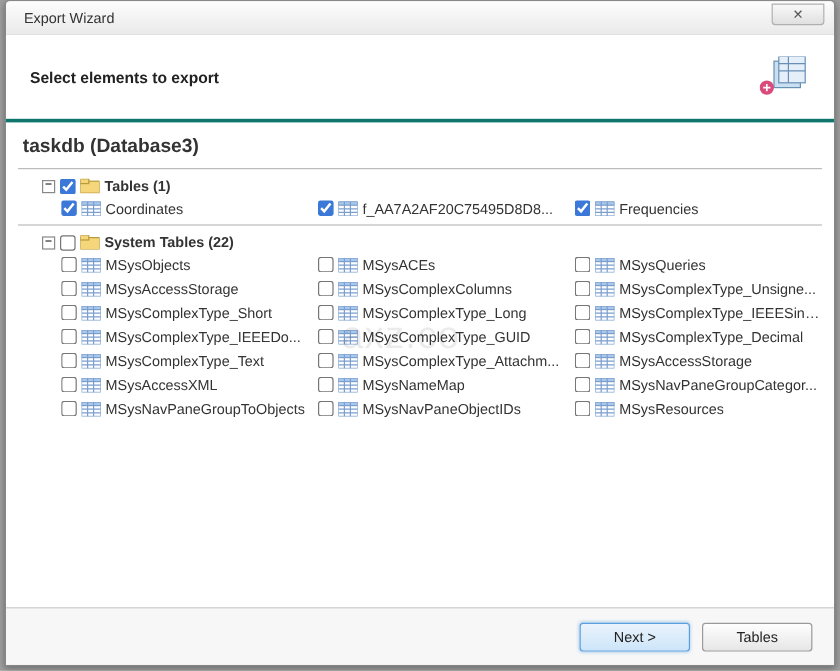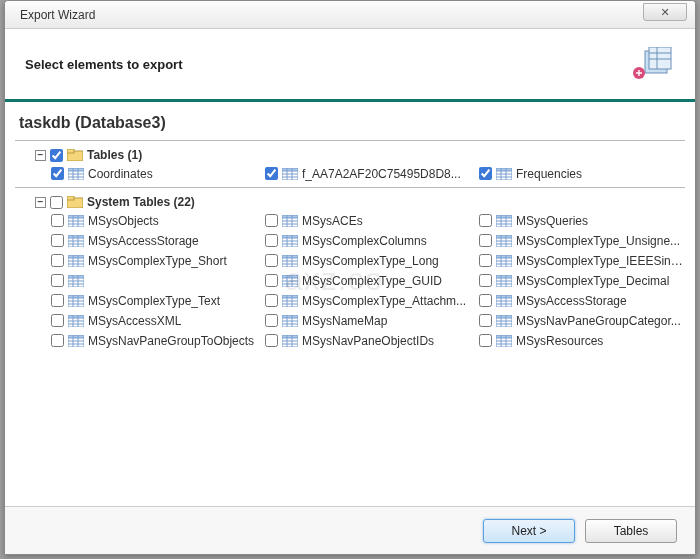--- a/index.html
+++ b/index.html
@@ -259,20 +259,21 @@
           <span class="icon-wrap">
             <svg width="16" height="12" viewBox="0 0 16 12">
               <rect x="0" y="0" width="16" height="12" fill="#fff" stroke="#7a9ecf"></rect>
               <rect x="0" y="0" width="16" height="3" fill="#a9c7e8" stroke="#7a9ecf"></rect>
               <line x1="5" y1="0" x2="5" y2="12" stroke="#7a9ecf"></line>
               <line x1="10" y1="0" x2="10" y2="12" stroke="#7a9ecf"></line>
               <line x1="0" y1="6" x2="16" y2="6" stroke="#7a9ecf"></line>
               <line x1="0" y1="9" x2="16" y2="9" stroke="#7a9ecf"></line>
             </svg>
           </span>
+          <span class="lbl">MSysComplexType_IEEEDo...</span>
         </div>
         <div class="table-item">
           <input type="checkbox" class="cb" style="">
           <span class="icon-wrap">
             <svg width="16" height="12" viewBox="0 0 16 12">
               <rect x="0" y="0" width="16" height="12" fill="#fff" stroke="#7a9ecf"></rect>
               <rect x="0" y="0" width="16" height="3" fill="#a9c7e8" stroke="#7a9ecf"></rect>
               <line x1="5" y1="0" x2="5" y2="12" stroke="#7a9ecf"></line>
               <line x1="10" y1="0" x2="10" y2="12" stroke="#7a9ecf"></line>
               <line x1="0" y1="6" x2="16" y2="6" stroke="#7a9ecf"></line>

